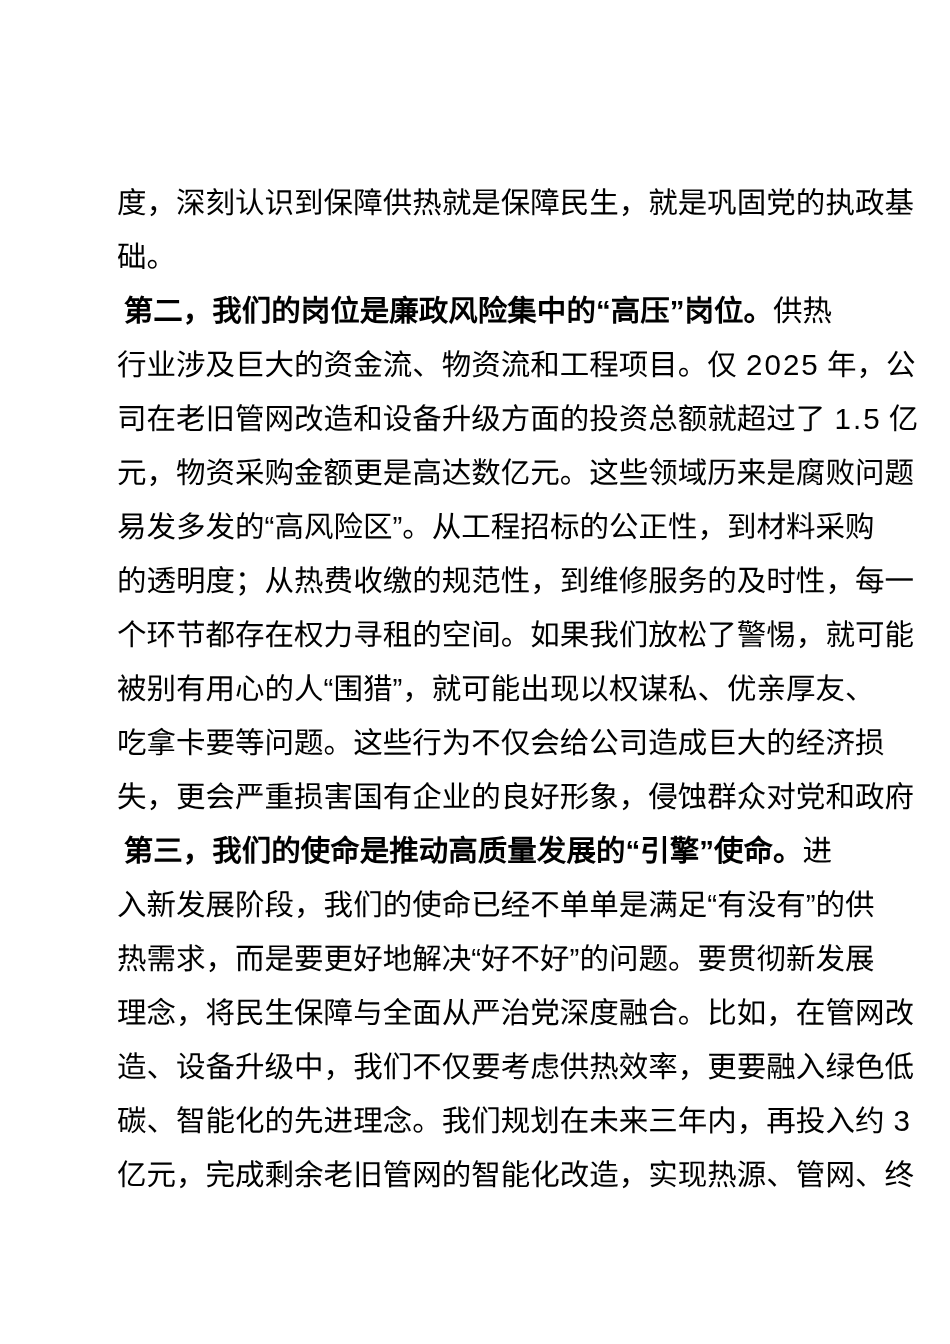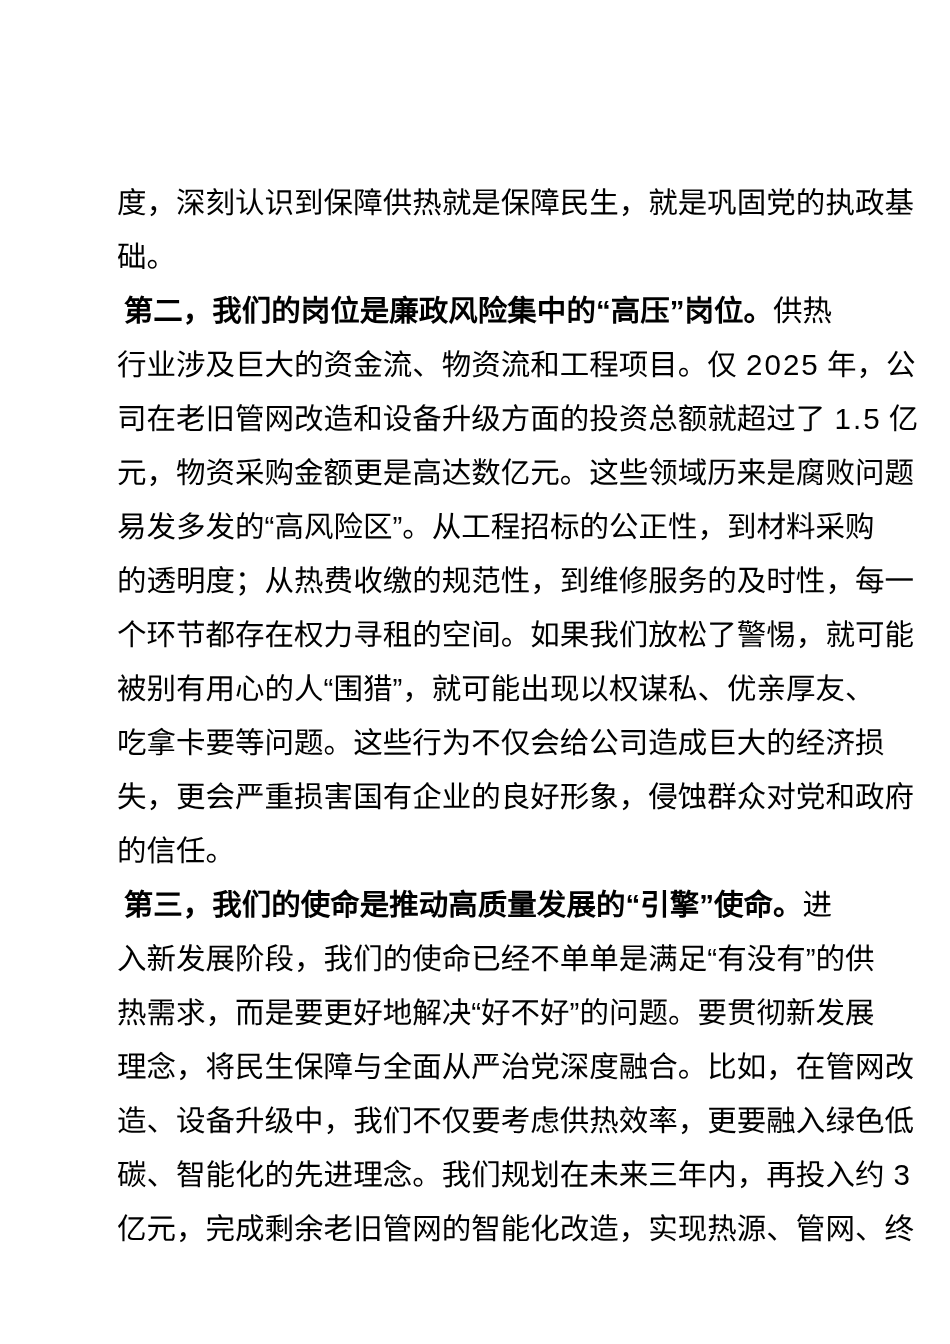--- a/index.html
+++ b/index.html
@@ -72,21 +72,20 @@
       <div class="doc-line justify" style="font-size: 29.5px; line-height: 54px; height: 54px; color: rgb(0, 0, 0);"><span class="indent"></span><span class="bold">第</span><span class="bold">二</span><span class="bold">，</span><span class="bold">我</span><span class="bold">们</span><span class="bold">的</span><span class="bold">岗</span><span class="bold">位</span><span class="bold">是</span><span class="bold">廉</span><span class="bold">政</span><span class="bold">风</span><span class="bold">险</span><span class="bold">集</span><span class="bold">中</span><span class="bold">的</span><span class="bold">“</span><span class="bold">高</span><span class="bold">压</span><span class="bold">”</span><span class="bold">岗</span><span class="bold">位</span><span class="bold">。</span><span>供</span><span>热</span></div>
       <div class="doc-line justify" style="font-size: 29.5px; line-height: 54px; height: 54px; color: rgb(0, 0, 0);"><span>行</span><span>业</span><span>涉</span><span>及</span><span>巨</span><span>大</span><span>的</span><span>资</span><span>金</span><span>流</span><span>、</span><span>物</span><span>资</span><span>流</span><span>和</span><span>工</span><span>程</span><span>项</span><span>目</span><span>。</span><span>仅</span><span> </span><span class="num">2</span><span class="num">0</span><span class="num">2</span><span class="num">5</span><span> </span><span>年</span><span>，</span><span>公</span></div>
       <div class="doc-line justify" style="font-size: 29.5px; line-height: 54px; height: 54px; color: rgb(0, 0, 0);"><span>司</span><span>在</span><span>老</span><span>旧</span><span>管</span><span>网</span><span>改</span><span>造</span><span>和</span><span>设</span><span>备</span><span>升</span><span>级</span><span>方</span><span>面</span><span>的</span><span>投</span><span>资</span><span>总</span><span>额</span><span>就</span><span>超</span><span>过</span><span>了</span><span> </span><span class="num">1</span><span class="num">.</span><span class="num">5</span><span> </span><span>亿</span></div>
       <div class="doc-line justify" style="font-size: 29.5px; line-height: 54px; height: 54px; color: rgb(0, 0, 0);"><span>元</span><span>，</span><span>物</span><span>资</span><span>采</span><span>购</span><span>金</span><span>额</span><span>更</span><span>是</span><span>高</span><span>达</span><span>数</span><span>亿</span><span>元</span><span>。</span><span>这</span><span>些</span><span>领</span><span>域</span><span>历</span><span>来</span><span>是</span><span>腐</span><span>败</span><span>问</span><span>题</span></div>
       <div class="doc-line justify" style="font-size: 29.5px; line-height: 54px; height: 54px; color: rgb(0, 0, 0);"><span>易</span><span>发</span><span>多</span><span>发</span><span>的</span><span>“</span><span>高</span><span>风</span><span>险</span><span>区</span><span>”</span><span>。</span><span>从</span><span>工</span><span>程</span><span>招</span><span>标</span><span>的</span><span>公</span><span>正</span><span>性</span><span>，</span><span>到</span><span>材</span><span>料</span><span>采</span><span>购</span></div>
       <div class="doc-line justify" style="font-size: 29.5px; line-height: 54px; height: 54px; color: rgb(0, 0, 0);"><span>的</span><span>透</span><span>明</span><span>度</span><span>；</span><span>从</span><span>热</span><span>费</span><span>收</span><span>缴</span><span>的</span><span>规</span><span>范</span><span>性</span><span>，</span><span>到</span><span>维</span><span>修</span><span>服</span><span>务</span><span>的</span><span>及</span><span>时</span><span>性</span><span>，</span><span>每</span><span>一</span></div>
       <div class="doc-line justify" style="font-size: 29.5px; line-height: 54px; height: 54px; color: rgb(0, 0, 0);"><span>个</span><span>环</span><span>节</span><span>都</span><span>存</span><span>在</span><span>权</span><span>力</span><span>寻</span><span>租</span><span>的</span><span>空</span><span>间</span><span>。</span><span>如</span><span>果</span><span>我</span><span>们</span><span>放</span><span>松</span><span>了</span><span>警</span><span>惕</span><span>，</span><span>就</span><span>可</span><span>能</span></div>
       <div class="doc-line justify" style="font-size: 29.5px; line-height: 54px; height: 54px; color: rgb(0, 0, 0);"><span>被</span><span>别</span><span>有</span><span>用</span><span>心</span><span>的</span><span>人</span><span>“</span><span>围</span><span>猎</span><span>”</span><span>，</span><span>就</span><span>可</span><span>能</span><span>出</span><span>现</span><span>以</span><span>权</span><span>谋</span><span>私</span><span>、</span><span>优</span><span>亲</span><span>厚</span><span>友</span><span>、</span></div>
       <div class="doc-line justify" style="font-size: 29.5px; line-height: 54px; height: 54px; color: rgb(0, 0, 0);"><span>吃</span><span>拿</span><span>卡</span><span>要</span><span>等</span><span>问</span><span>题</span><span>。</span><span>这</span><span>些</span><span>行</span><span>为</span><span>不</span><span>仅</span><span>会</span><span>给</span><span>公</span><span>司</span><span>造</span><span>成</span><span>巨</span><span>大</span><span>的</span><span>经</span><span>济</span><span>损</span></div>
       <div class="doc-line justify" style="font-size: 29.5px; line-height: 54px; height: 54px; color: rgb(0, 0, 0);"><span>失</span><span>，</span><span>更</span><span>会</span><span>严</span><span>重</span><span>损</span><span>害</span><span>国</span><span>有</span><span>企</span><span>业</span><span>的</span><span>良</span><span>好</span><span>形</span><span>象</span><span>，</span><span>侵</span><span>蚀</span><span>群</span><span>众</span><span>对</span><span>党</span><span>和</span><span>政</span><span>府</span></div>
-      <div class="doc-line" style="font-size: 29.5px; line-height: 54px; height: 54px; color: rgb(0, 0, 0);"><span>的信任。</span></div>
       <div class="doc-line justify" style="font-size: 29.5px; line-height: 54px; height: 54px; color: rgb(0, 0, 0);"><span class="indent"></span><span class="bold">第</span><span class="bold">三</span><span class="bold">，</span><span class="bold">我</span><span class="bold">们</span><span class="bold">的</span><span class="bold">使</span><span class="bold">命</span><span class="bold">是</span><span class="bold">推</span><span class="bold">动</span><span class="bold">高</span><span class="bold">质</span><span class="bold">量</span><span class="bold">发</span><span class="bold">展</span><span class="bold">的</span><span class="bold">“</span><span class="bold">引</span><span class="bold">擎</span><span class="bold">”</span><span class="bold">使</span><span class="bold">命</span><span class="bold">。</span><span>进</span></div>
       <div class="doc-line justify" style="font-size: 29.5px; line-height: 54px; height: 54px; color: rgb(0, 0, 0);"><span>入</span><span>新</span><span>发</span><span>展</span><span>阶</span><span>段</span><span>，</span><span>我</span><span>们</span><span>的</span><span>使</span><span>命</span><span>已</span><span>经</span><span>不</span><span>单</span><span>单</span><span>是</span><span>满</span><span>足</span><span>“</span><span>有</span><span>没</span><span>有</span><span>”</span><span>的</span><span>供</span></div>
       <div class="doc-line justify" style="font-size: 29.5px; line-height: 54px; height: 54px; color: rgb(0, 0, 0);"><span>热</span><span>需</span><span>求</span><span>，</span><span>而</span><span>是</span><span>要</span><span>更</span><span>好</span><span>地</span><span>解</span><span>决</span><span>“</span><span>好</span><span>不</span><span>好</span><span>”</span><span>的</span><span>问</span><span>题</span><span>。</span><span>要</span><span>贯</span><span>彻</span><span>新</span><span>发</span><span>展</span></div>
       <div class="doc-line justify" style="font-size: 29.5px; line-height: 54px; height: 54px; color: rgb(0, 0, 0);"><span>理</span><span>念</span><span>，</span><span>将</span><span>民</span><span>生</span><span>保</span><span>障</span><span>与</span><span>全</span><span>面</span><span>从</span><span>严</span><span>治</span><span>党</span><span>深</span><span>度</span><span>融</span><span>合</span><span>。</span><span>比</span><span>如</span><span>，</span><span>在</span><span>管</span><span>网</span><span>改</span></div>
       <div class="doc-line justify" style="font-size: 29.5px; line-height: 54px; height: 54px; color: rgb(0, 0, 0);"><span>造</span><span>、</span><span>设</span><span>备</span><span>升</span><span>级</span><span>中</span><span>，</span><span>我</span><span>们</span><span>不</span><span>仅</span><span>要</span><span>考</span><span>虑</span><span>供</span><span>热</span><span>效</span><span>率</span><span>，</span><span>更</span><span>要</span><span>融</span><span>入</span><span>绿</span><span>色</span><span>低</span></div>
       <div class="doc-line justify" style="font-size: 29.5px; line-height: 54px; height: 54px; color: rgb(0, 0, 0);"><span>碳</span><span>、</span><span>智</span><span>能</span><span>化</span><span>的</span><span>先</span><span>进</span><span>理</span><span>念</span><span>。</span><span>我</span><span>们</span><span>规</span><span>划</span><span>在</span><span>未</span><span>来</span><span>三</span><span>年</span><span>内</span><span>，</span><span>再</span><span>投</span><span>入</span><span>约</span><span> </span><span class="num">3</span></div>
       <div class="doc-line justify" style="font-size: 29.5px; line-height: 54px; height: 54px; color: rgb(0, 0, 0);"><span>亿</span><span>元</span><span>，</span><span>完</span><span>成</span><span>剩</span><span>余</span><span>老</span><span>旧</span><span>管</span><span>网</span><span>的</span><span>智</span><span>能</span><span>化</span><span>改</span><span>造</span><span>，</span><span>实</span><span>现</span><span>热</span><span>源</span><span>、</span><span>管</span><span>网</span><span>、</span><span>终</span></div>
     </div>
 </div>
 

